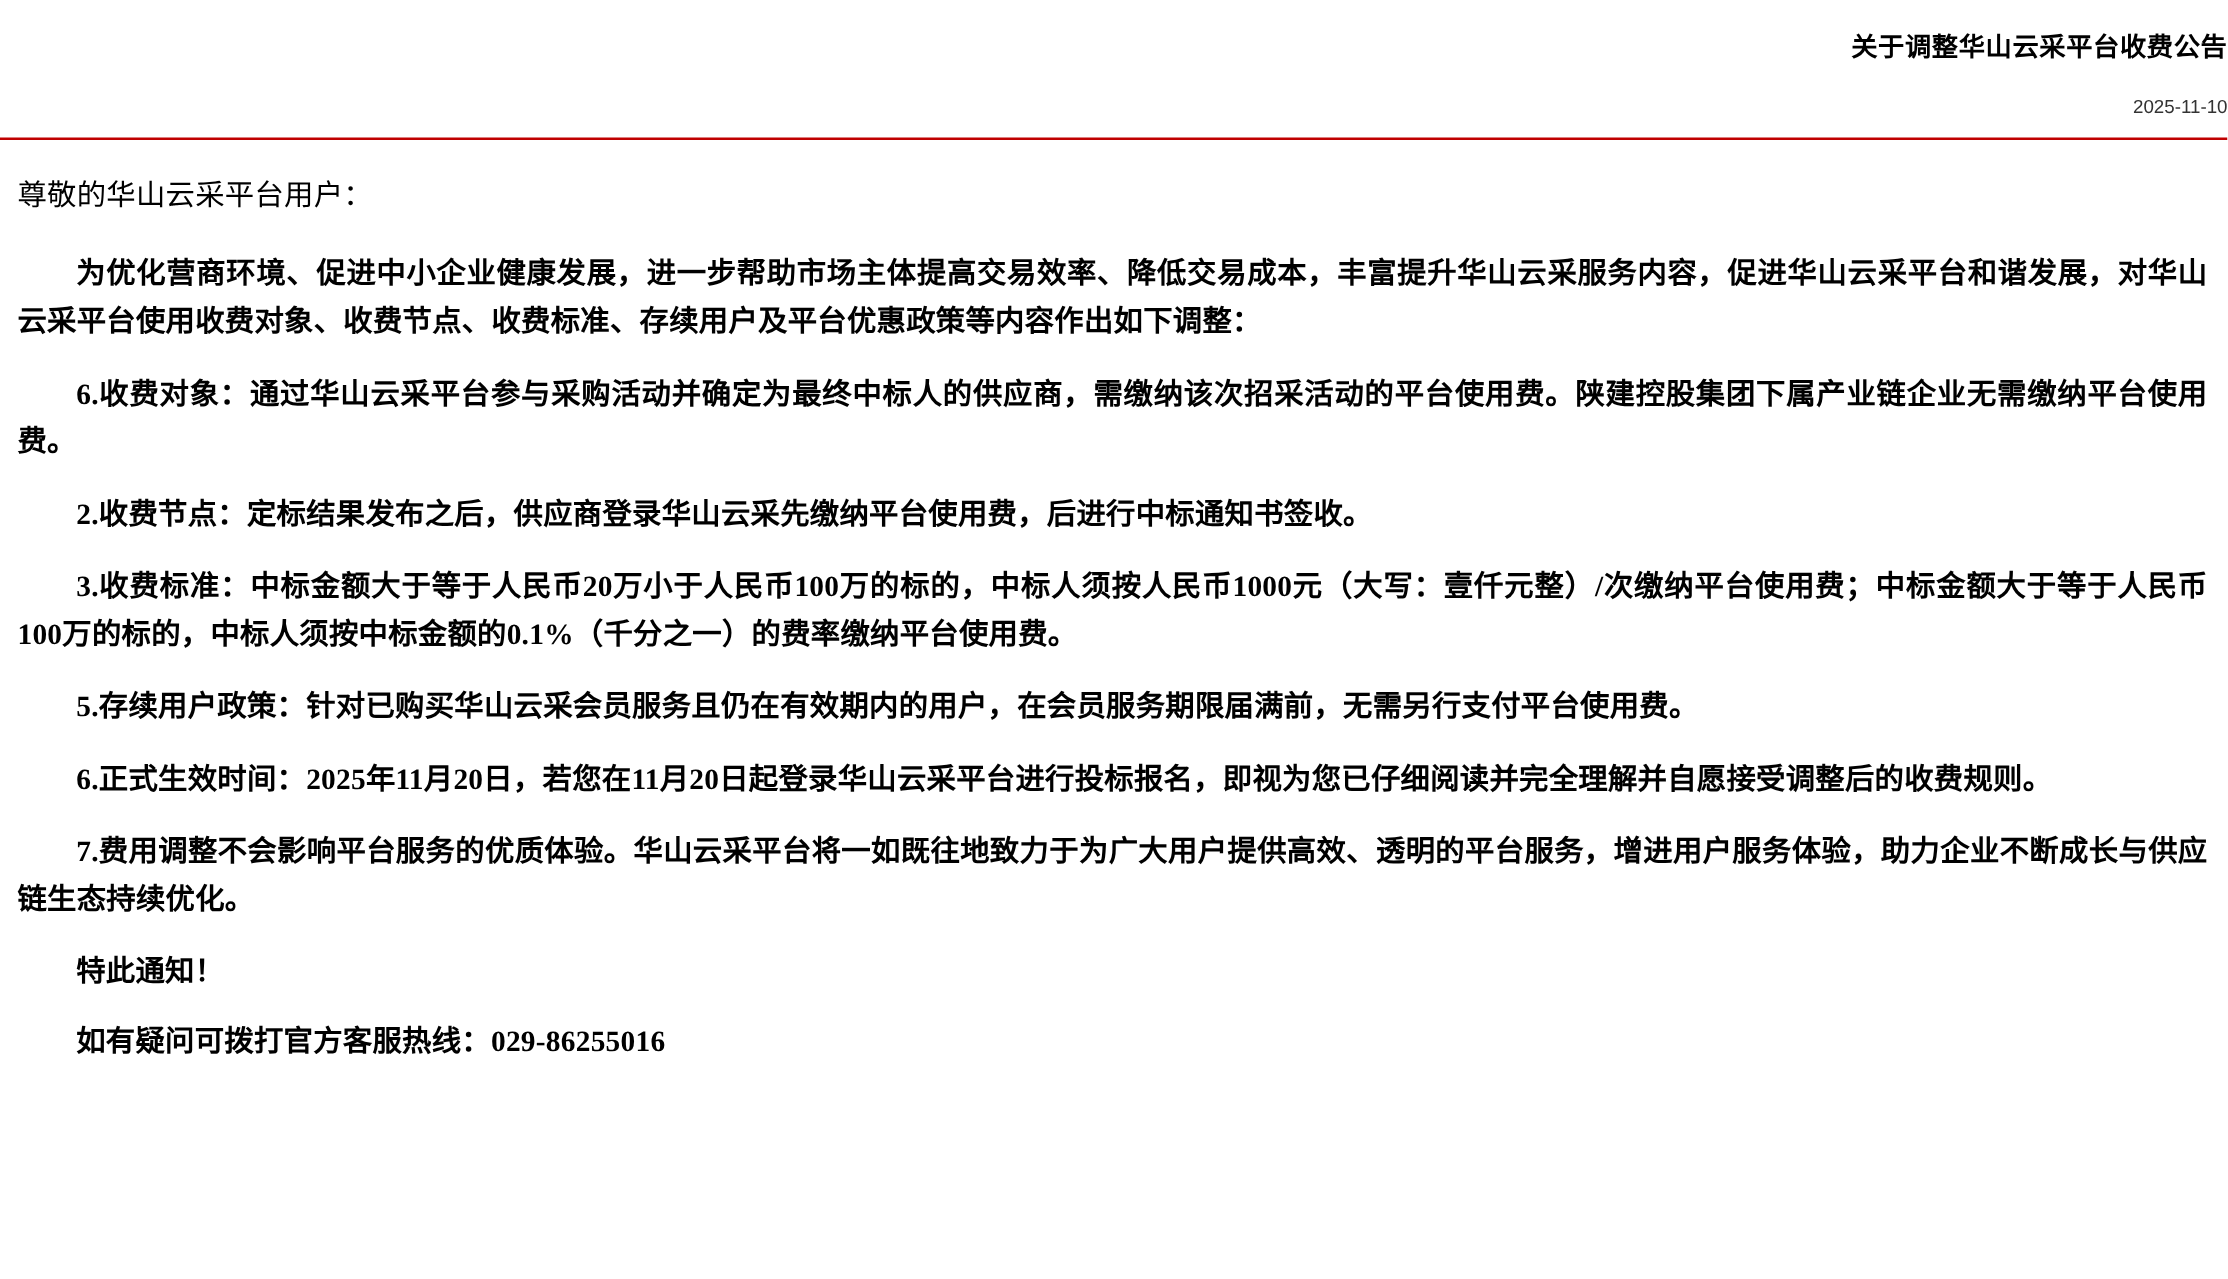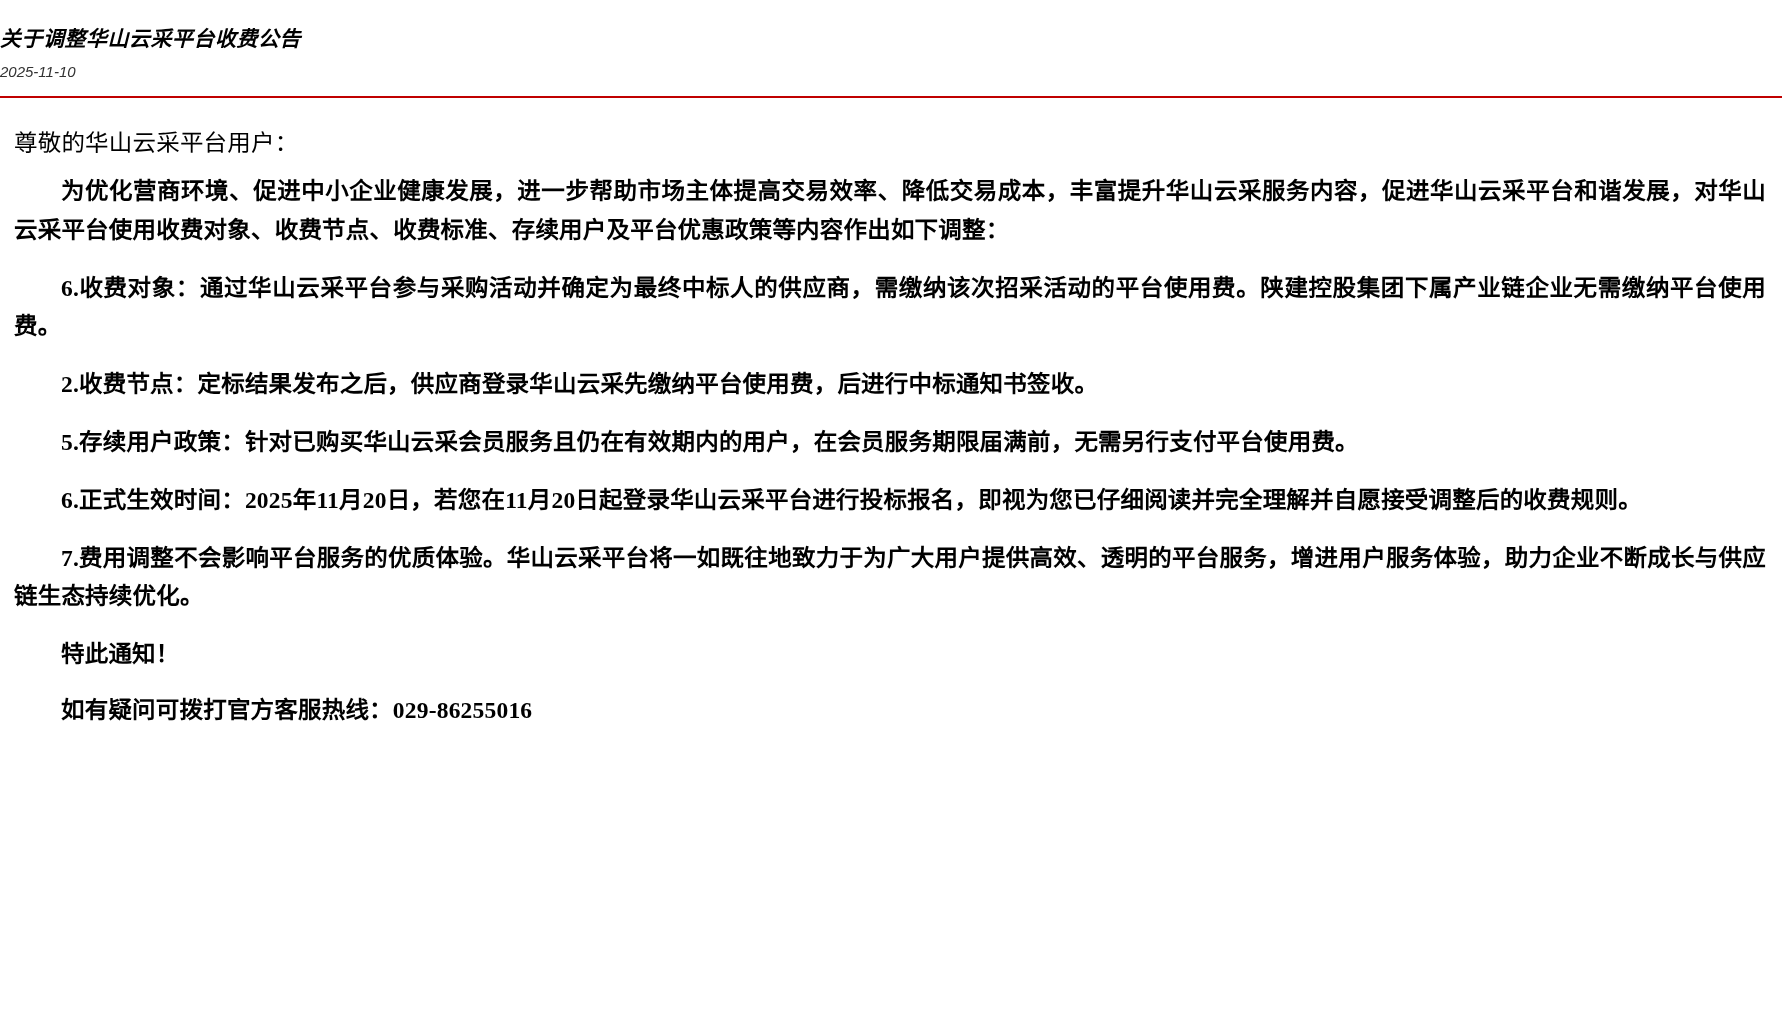--- a/index.html
+++ b/index.html
@@ -13,54 +13,53 @@
     font-family: "Liberation Serif", "DejaVu Serif", serif;
     color: #000000;
   }
   .page {
     width: 1782px;
     box-sizing: border-box;
   }
   .notice-header {
     padding-top: 24px;
     padding-bottom: 14px;
-    text-align: left;
+    text-align: right;
     border-bottom: 2px solid #c00000;
-    font-style: italic;
   }
   .notice-title {
     font-family: "Liberation Sans", "DejaVu Sans", sans-serif;
     font-size: 21px;
     font-weight: bold;
     color: #000000;
     letter-spacing: 0.5px;
     line-height: 1.4;
   }
   .notice-date {
-    margin-top: 8px;
+    margin-top: 22px;
     font-family: "Liberation Sans", "DejaVu Sans", sans-serif;
     font-size: 15px;
     color: #333333;
     line-height: 1.4;
   }
   .notice-body {
     padding: 26px 16px 40px 14px;
     box-sizing: border-box;
   }
   .para {
     font-size: 23.5px;
     line-height: 1.62;
     color: #000000;
     margin: 0 0 20px 0;
     text-align: justify;
     letter-spacing: 0.2px;
   }
   .para.salutation {
     text-indent: 0;
-    margin-bottom: 10px;
+    margin-bottom: 24px;
   }
   .para.indent {
     text-indent: 2em;
     font-weight: bold;
   }
   .para.tight {
     margin-bottom: 18px;
   }
   .spacer-bottom {
     height: 10px;
@@ -79,20 +78,21 @@
   <div class="notice-body">
 
     <p class="para salutation">尊敬的华山云采平台用户：</p>
 
     <p class="para indent">为优化营商环境、促进中小企业健康发展，进一步帮助市场主体提高交易效率、降低交易成本，丰富提升华山云采服务内容，促进华山云采平台和谐发展，对华山云采平台使用收费对象、收费节点、收费标准、存续用户及平台优惠政策等内容作出如下调整：</p>
 
     <p class="para indent">6.收费对象：通过华山云采平台参与采购活动并确定为最终中标人的供应商，需缴纳该次招采活动的平台使用费。陕建控股集团下属产业链企业无需缴纳平台使用费。</p>
 
     <p class="para indent">2.收费节点：定标结果发布之后，供应商登录华山云采先缴纳平台使用费，后进行中标通知书签收。</p>
 
+    <p class="para indent">3.收费标准：中标金额大于等于人民币20万小于人民币100万的标的，中标人须按人民币1000元（大写：壹仟元整）/次缴纳平台使用费；中标金额大于等于人民币100万的标的，中标人须按中标金额的0.1%（千分之一）的费率缴纳平台使用费。</p>
 
 
     <p class="para indent">5.存续用户政策：针对已购买华山云采会员服务且仍在有效期内的用户，在会员服务期限届满前，无需另行支付平台使用费。</p>
 
     <p class="para indent">6.正式生效时间：2025年11月20日，若您在11月20日起登录华山云采平台进行投标报名，即视为您已仔细阅读并完全理解并自愿接受调整后的收费规则。</p>
 
     <p class="para indent">7.费用调整不会影响平台服务的优质体验。华山云采平台将一如既往地致力于为广大用户提供高效、透明的平台服务，增进用户服务体验，助力企业不断成长与供应链生态持续优化。</p>
 
     <p class="para indent tight">特此通知！</p>
 

